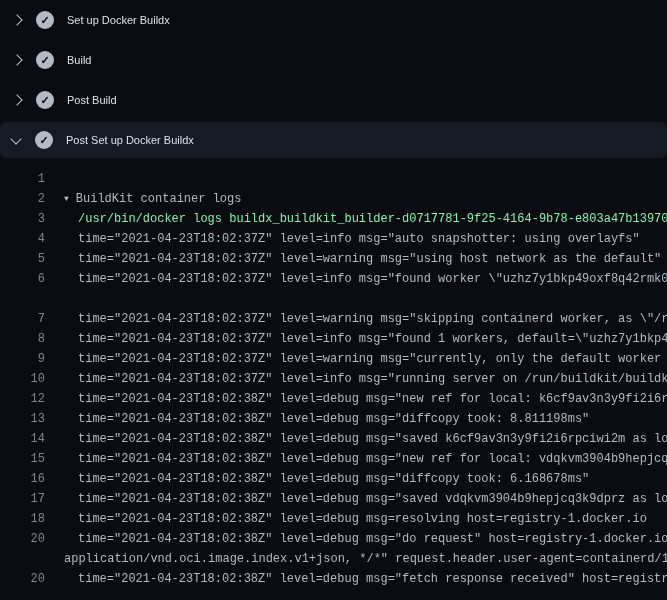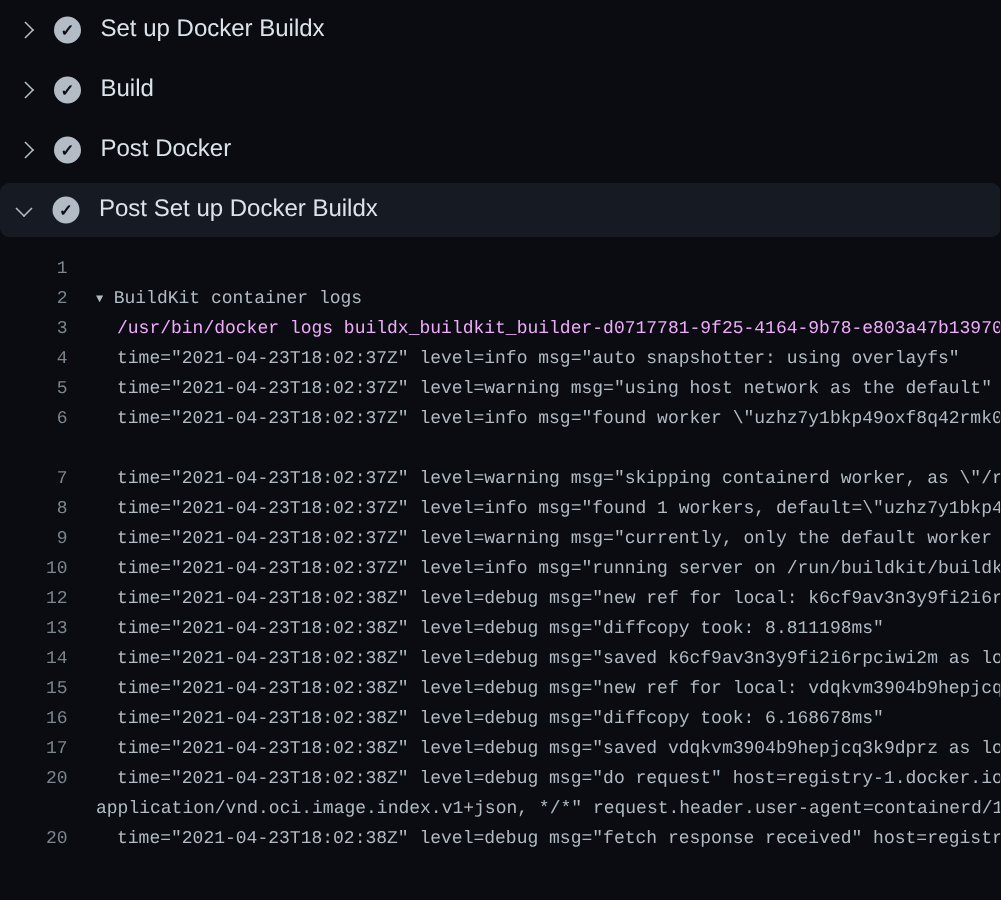--- a/index.html
+++ b/index.html
@@ -40,21 +40,21 @@
     background:#b3bbc4;
     color:#0b0e14;
     font-size:11px;font-weight:bold;
     display:flex;align-items:center;justify-content:center;
     margin-left:15px;
     flex:0 0 auto;
   }
   .slabel{
     margin-left:13px;
     color:#dce3ea;
-    font-size:16px;
+    font-size:11px;
   }
   
   .log{
     padding-top:9px;
     font-family:"Liberation Mono","DejaVu Sans Mono",monospace;
     font-size:12px;
   }
   .lrow{
     display:flex;
     height:20px;line-height:20px;
@@ -65,21 +65,21 @@
     text-align:right;
     color:#7d858e;
     cursor:pointer;
   }
   .ltext{
     padding-left:19px;
     color:#b2bac3;
     overflow:hidden;
   }
   .lrow.indent1 .ltext{padding-left:33px;}
-  .lrow.command .ltext{color:#f0abfc;}
+  .lrow.command .ltext{color:#86efac;}
   .gmarker{
     font-size:8px;
     margin-right:7px;
     display:inline-block;
     vertical-align:1px;
     color:#b2bac3;
   }
 </style>
 </head>
 <body>
@@ -94,21 +94,21 @@
 
   <div class="section">
     <span class="chev right"></span>
     <span class="check">✓</span>
     <span class="slabel">Build</span>
   </div>
 
   <div class="section">
     <span class="chev right"></span>
     <span class="check">✓</span>
-    <span class="slabel">Post Docker</span>
+    <span class="slabel">Post Build</span>
   </div>
 
   <div class="section expanded">
     <span class="chev down"></span>
     <span class="check">✓</span>
     <span class="slabel">Post Set up Docker Buildx</span>
   </div>
 </div>
   <div class="log">
   <div class="lrow">
@@ -188,20 +188,24 @@
   <div class="lrow indent1">
     <span class="lnum">16</span>
     <span class="ltext">time="2021-04-23T18:02:38Z" level=debug msg="diffcopy took: 6.168678ms"</span>
   </div>
 
   <div class="lrow indent1">
     <span class="lnum">17</span>
     <span class="ltext">time="2021-04-23T18:02:38Z" level=debug msg="saved vdqkvm3904b9hepjcq3k9dprz as loca</span>
   </div>
 
+  <div class="lrow indent1">
+    <span class="lnum">18</span>
+    <span class="ltext">time="2021-04-23T18:02:38Z" level=debug msg=resolving host=registry-1.docker.io</span>
+  </div>
 
   <div class="lrow indent1">
     <span class="lnum">20</span>
     <span class="ltext">time="2021-04-23T18:02:38Z" level=debug msg="do request" host=registry-1.docker.io r</span>
   </div>
 
   <div class="lrow">
     <span class="lnum"></span>
     <span class="ltext">application/vnd.oci.image.index.v1+json, */*" request.header.user-agent=containerd/1.4</span>
   </div>

